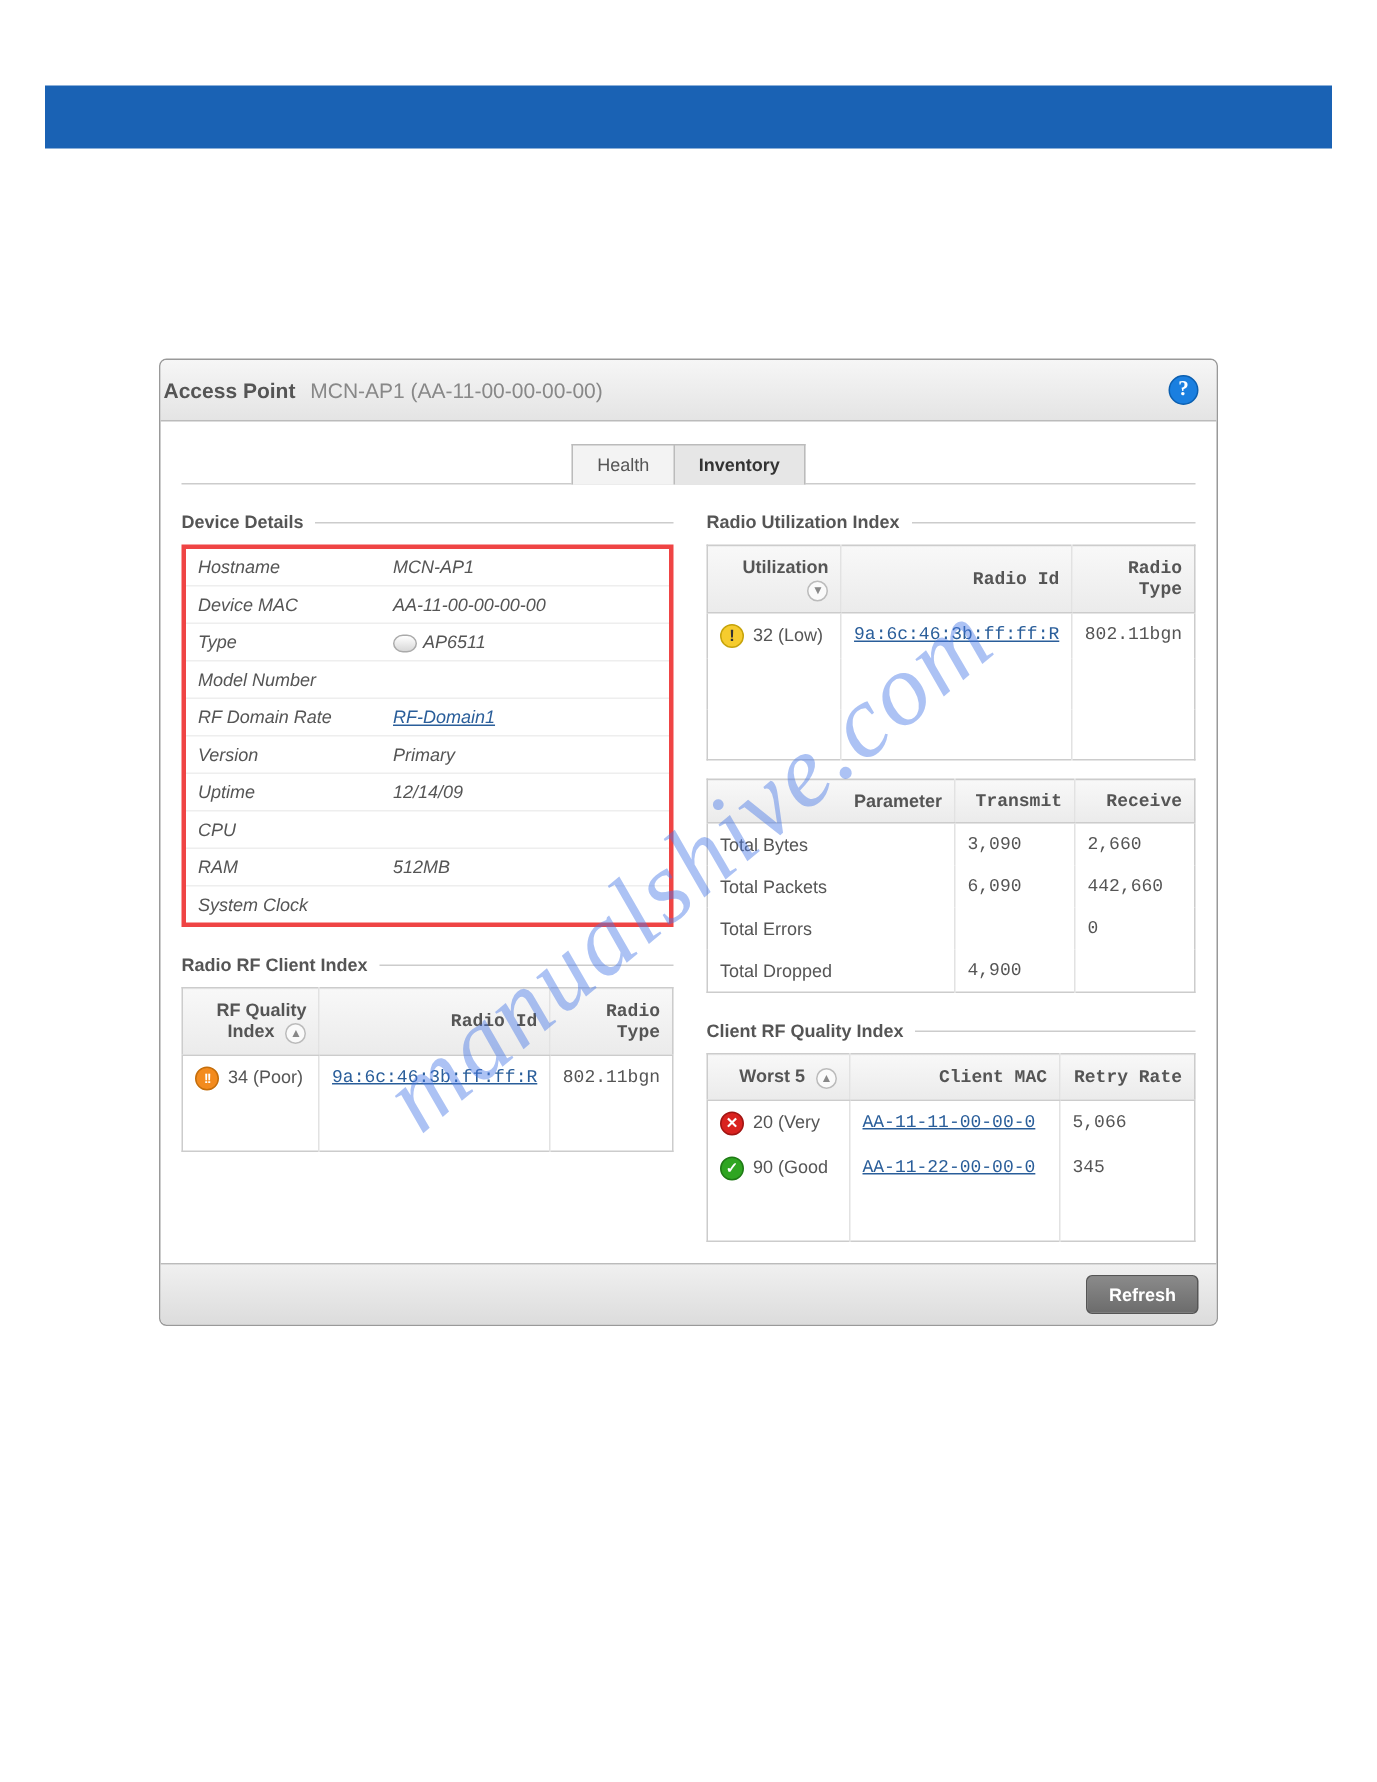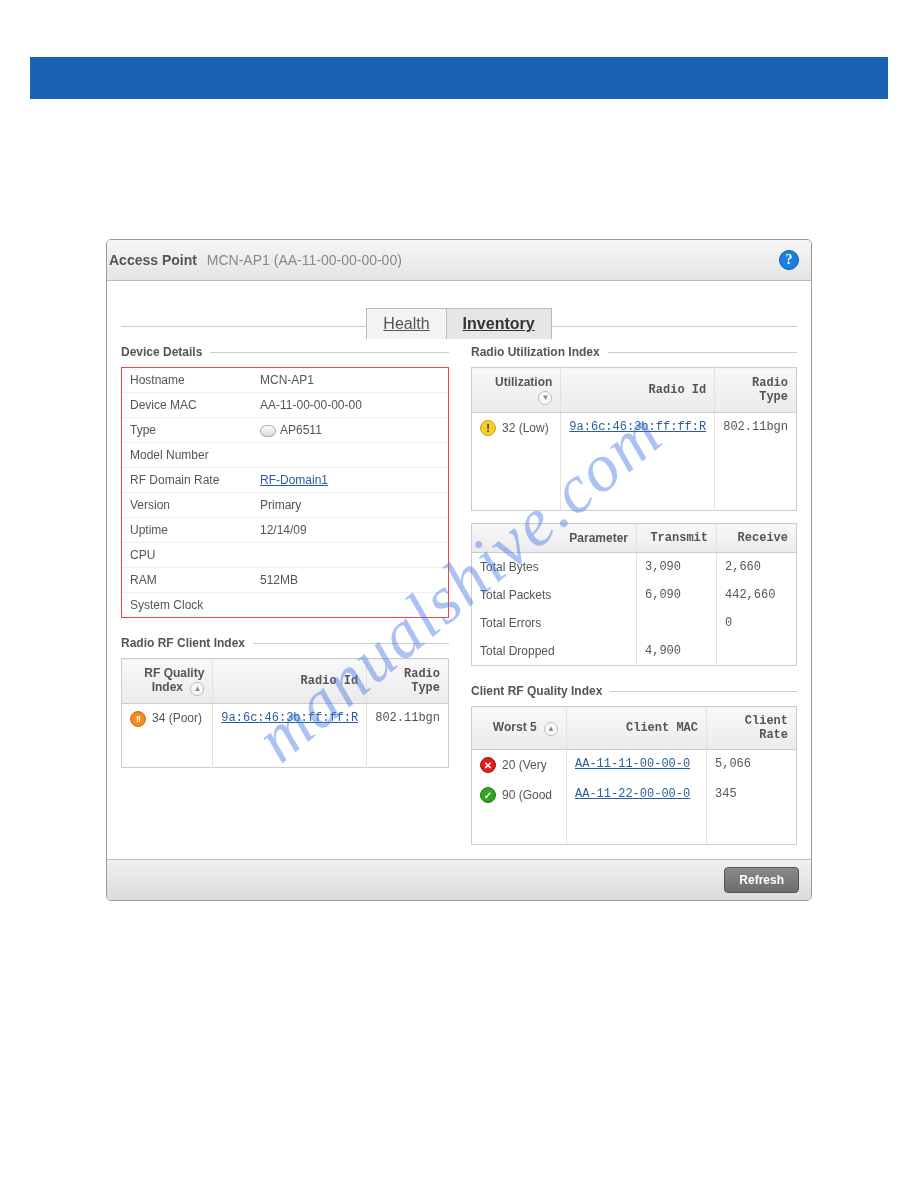--- a/index.html
+++ b/index.html
@@ -44,37 +44,37 @@
     border: 1px solid #0b5fb0;
   }
   .panel-body { padding: 14px 14px 0 14px; position: relative; }
   .tabs {
     display: flex; justify-content: center; gap: 0;
     border-bottom: 1px solid #ccc; margin-bottom: 18px;
   }
   .tabs .tab {
     border: 1px solid #bbb; border-bottom: none;
     padding: 6px 16px; background: #f3f3f3;
-    font-size: 16px; color: #555; cursor: pointer;
-    position: relative; top: 13px; text-decoration: underline;
+    font-size: 12px; color: #555; cursor: pointer;
+    position: relative; top: 1px;
   }
   .tabs .tab.active {
     background: #e6e6e6; font-weight: bold; color: #333;
   }
   .tabs .tab + .tab { border-left: none; }
   .cols { display: flex; gap: 22px; }
   .col-left { width: 328px; }
   .col-right { flex: 1; }
   .section-title {
     display: flex; align-items: center; gap: 8px;
     font-weight: bold; color: #555; font-size: 12px; margin-bottom: 8px;
   }
   .section-title .rule { flex: 1; height: 1px; background: #ccc; }
   .kv-box {
-    border: 1px solid #ef4444; width: 100%;
+    border: 3px solid #ef4444; width: 100%; font-style: italic;
   }
   .kv-row { display: flex; }
   .kv-row + .kv-row .kv-cell { border-top: 1px solid #eee; }
   .kv-cell { padding: 5px 8px; }
   .kv-key { width: 130px; }
   .kv-val { flex: 1; }
   .link { color: #2a5e9a; text-decoration: underline; cursor: pointer; }
   .ap-icon {
     display: inline-block; width: 16px; height: 12px; margin-right: 4px;
     position: relative; vertical-align: middle;
@@ -323,21 +323,21 @@
           <table class="tbl">
             <colgroup>
                 <col style="width:95px">
                 <col>
                 <col style="width:90px">
               </colgroup>
             <tbody>
                 <tr>
               <th><span>Worst 5</span> <span class="sort-icon">▲</span></th>
               <th class="inner-border">Client MAC</th>
-              <th class="inner-border">Client Rate</th>
+              <th class="inner-border">Retry Rate</th>
             </tr>
             <tr>
               <td><span class="status-ico ico-bad"></span><span>20 (Very</span></td>
               <td class="inner-border linkcell">AA-11-11-00-00-0</td>
               <td class="inner-border">5,066</td>
             </tr>
             <tr>
               <td><span class="status-ico ico-good"></span><span>90 (Good</span></td>
               <td class="inner-border linkcell">AA-11-22-00-00-0</td>
               <td class="inner-border">345</td>

